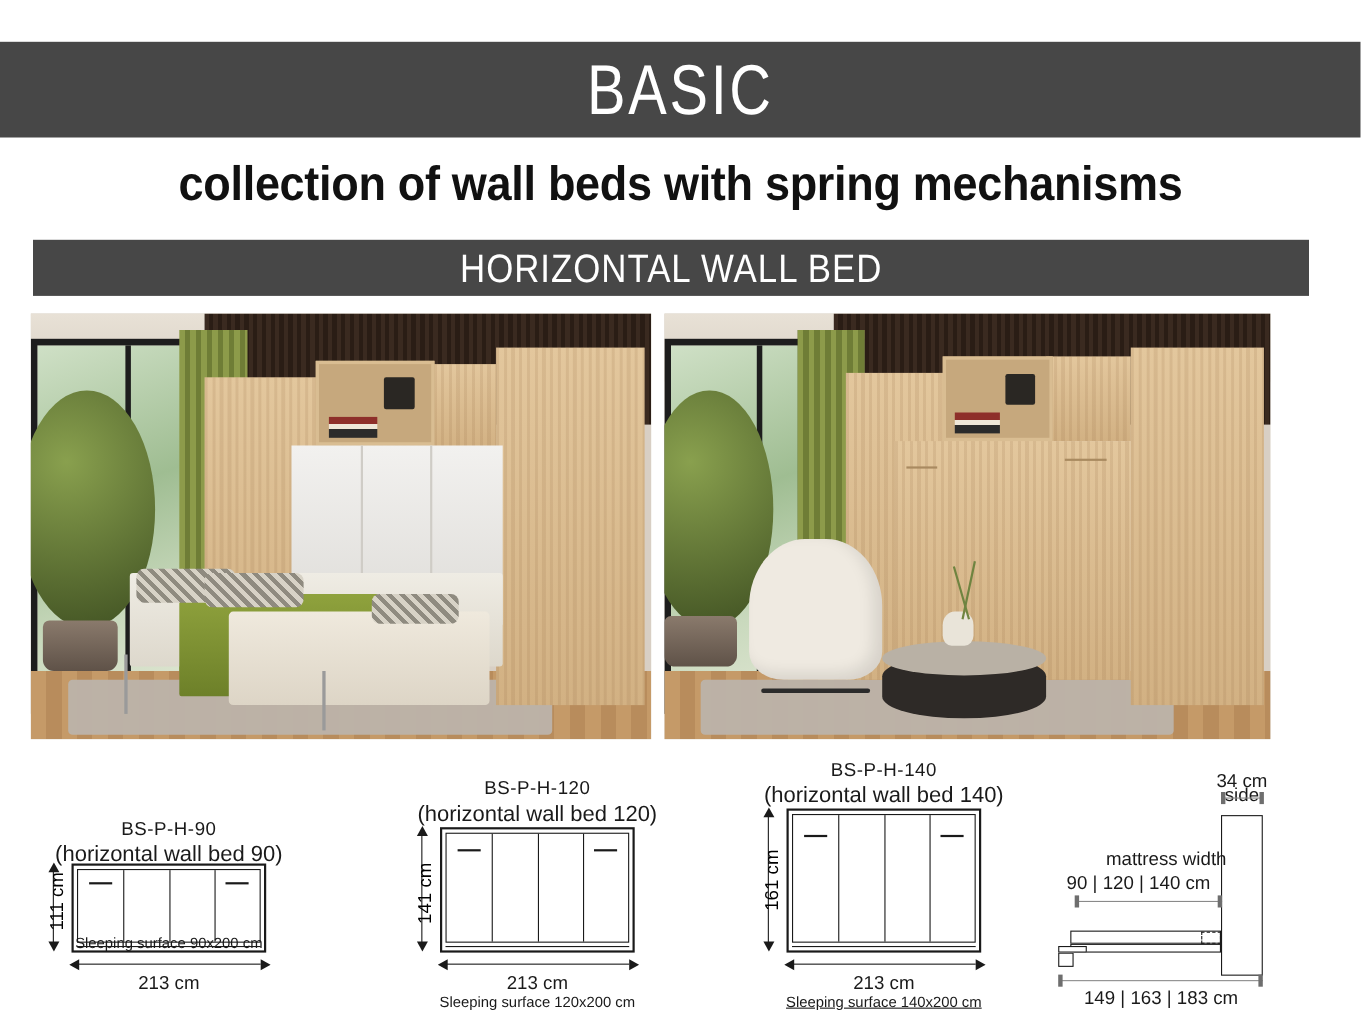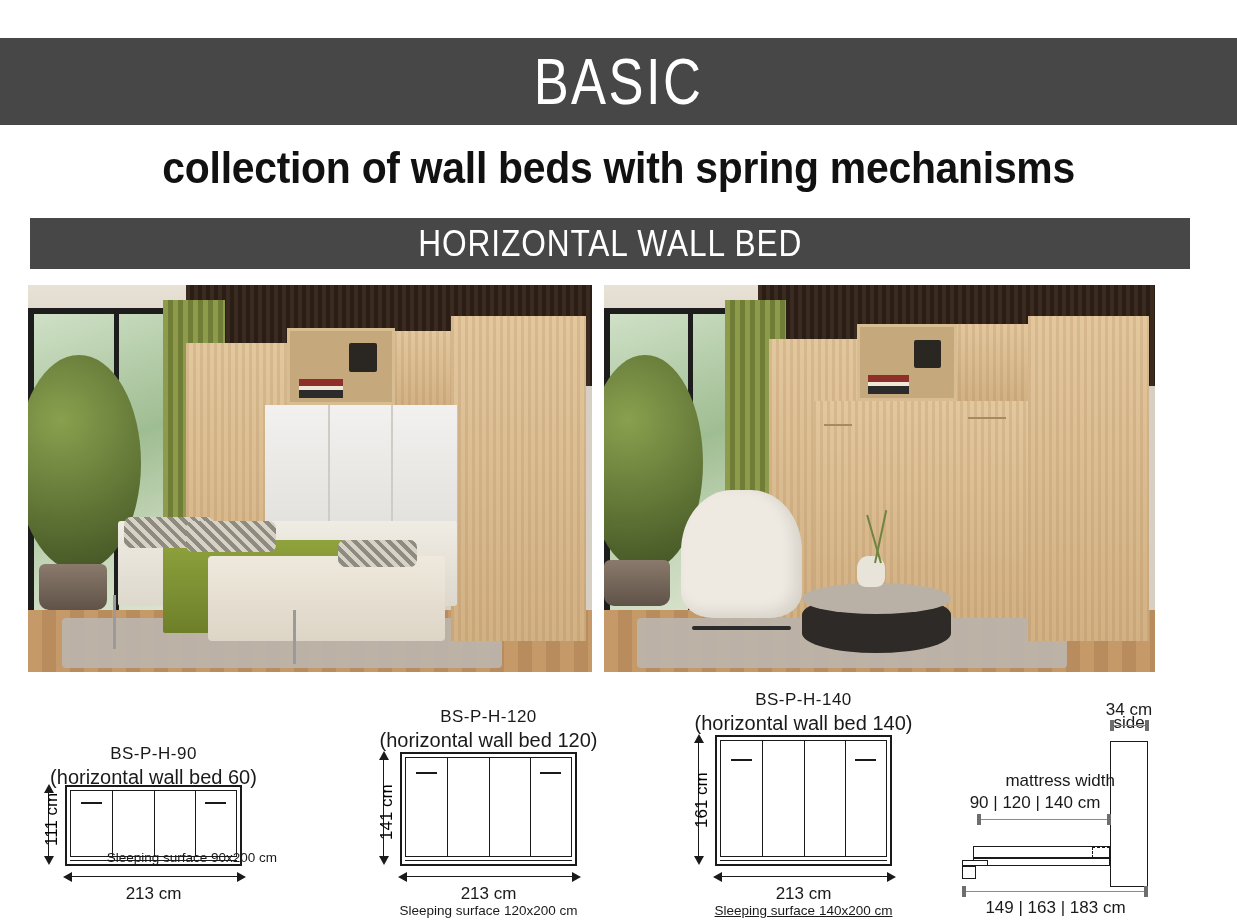--- a/index.html
+++ b/index.html
@@ -188,42 +188,42 @@
 
     <div class="table" style="left:36%;top:80%;width:27%;height:15%;"></div>
     <div class="table-top" style="left:36%;top:77%;width:27%;height:8%;"></div>
     <div class="vase" style="left:46%;top:70%;width:5%;height:8%;"></div>
     <div class="stem" style="left:49%;top:58%;height:14%;transform:rotate(12deg);"></div>
     <div class="stem" style="left:50%;top:59%;height:13%;transform:rotate(-16deg);"></div>
   </div>
 </div>
 
 <div class="dimlabel code" style="left:65px;top:744px;width:177px;">BS-P-H-90</div>
-<div class="dimlabel sub" style="left:40px;top:766px;width:227px;">(horizontal wall bed 60)</div>
+<div class="dimlabel sub" style="left:40px;top:766px;width:227px;">(horizontal wall bed 90)</div>
 
 <div class="boxwrap" style="left:65px;top:785px;width:177px;height:81px;">
   <div class="inner">
     <div class="divider" style="left:25%"></div>
     <div class="divider" style="left:50%"></div>
     <div class="divider" style="left:75%"></div>
   </div>
   <div class="rail"></div>
   <div class="handle" style="left:8%;top:15px;width:12%;"></div>
   <div class="handle" style="left:80%;top:15px;width:12%;"></div>
 </div>
 <div class="arrowline" style="left:48px;top:790px;width:1px;height:72px;"></div>
 <div class="ar up" style="left:44px;top:784px;"></div>
 <div class="ar down" style="left:44px;top:856px;"></div>
 <div class="vert-text" style="left:42px;top:846px;">111 cm</div>
 
 <div class="arrowline" style="left:70px;top:876px;width:167px;height:1px;"></div>
 <div class="ar left" style="left:63px;top:872px;"></div>
 <div class="ar right" style="left:237px;top:872px;"></div>
 <div class="dimlabel meas" style="left:65px;top:884px;width:177px;">213 cm</div>
-<div class="dimlabel small" style="left:30px;top:850px;width:247px;text-align:right;">Sleeping surface 90x200 cm</div>
+<div class="dimlabel small" style="left:30px;top:850px;width:247px;">Sleeping surface 90x200 cm</div>
 
 <div class="dimlabel code" style="left:400px;top:707px;width:177px;">BS-P-H-120</div>
 <div class="dimlabel sub" style="left:375px;top:729px;width:227px;">(horizontal wall bed 120)</div>
 
 <div class="boxwrap" style="left:400px;top:752px;width:177px;height:114px;">
   <div class="inner">
     <div class="divider" style="left:25%"></div>
     <div class="divider" style="left:50%"></div>
     <div class="divider" style="left:75%"></div>
   </div>

